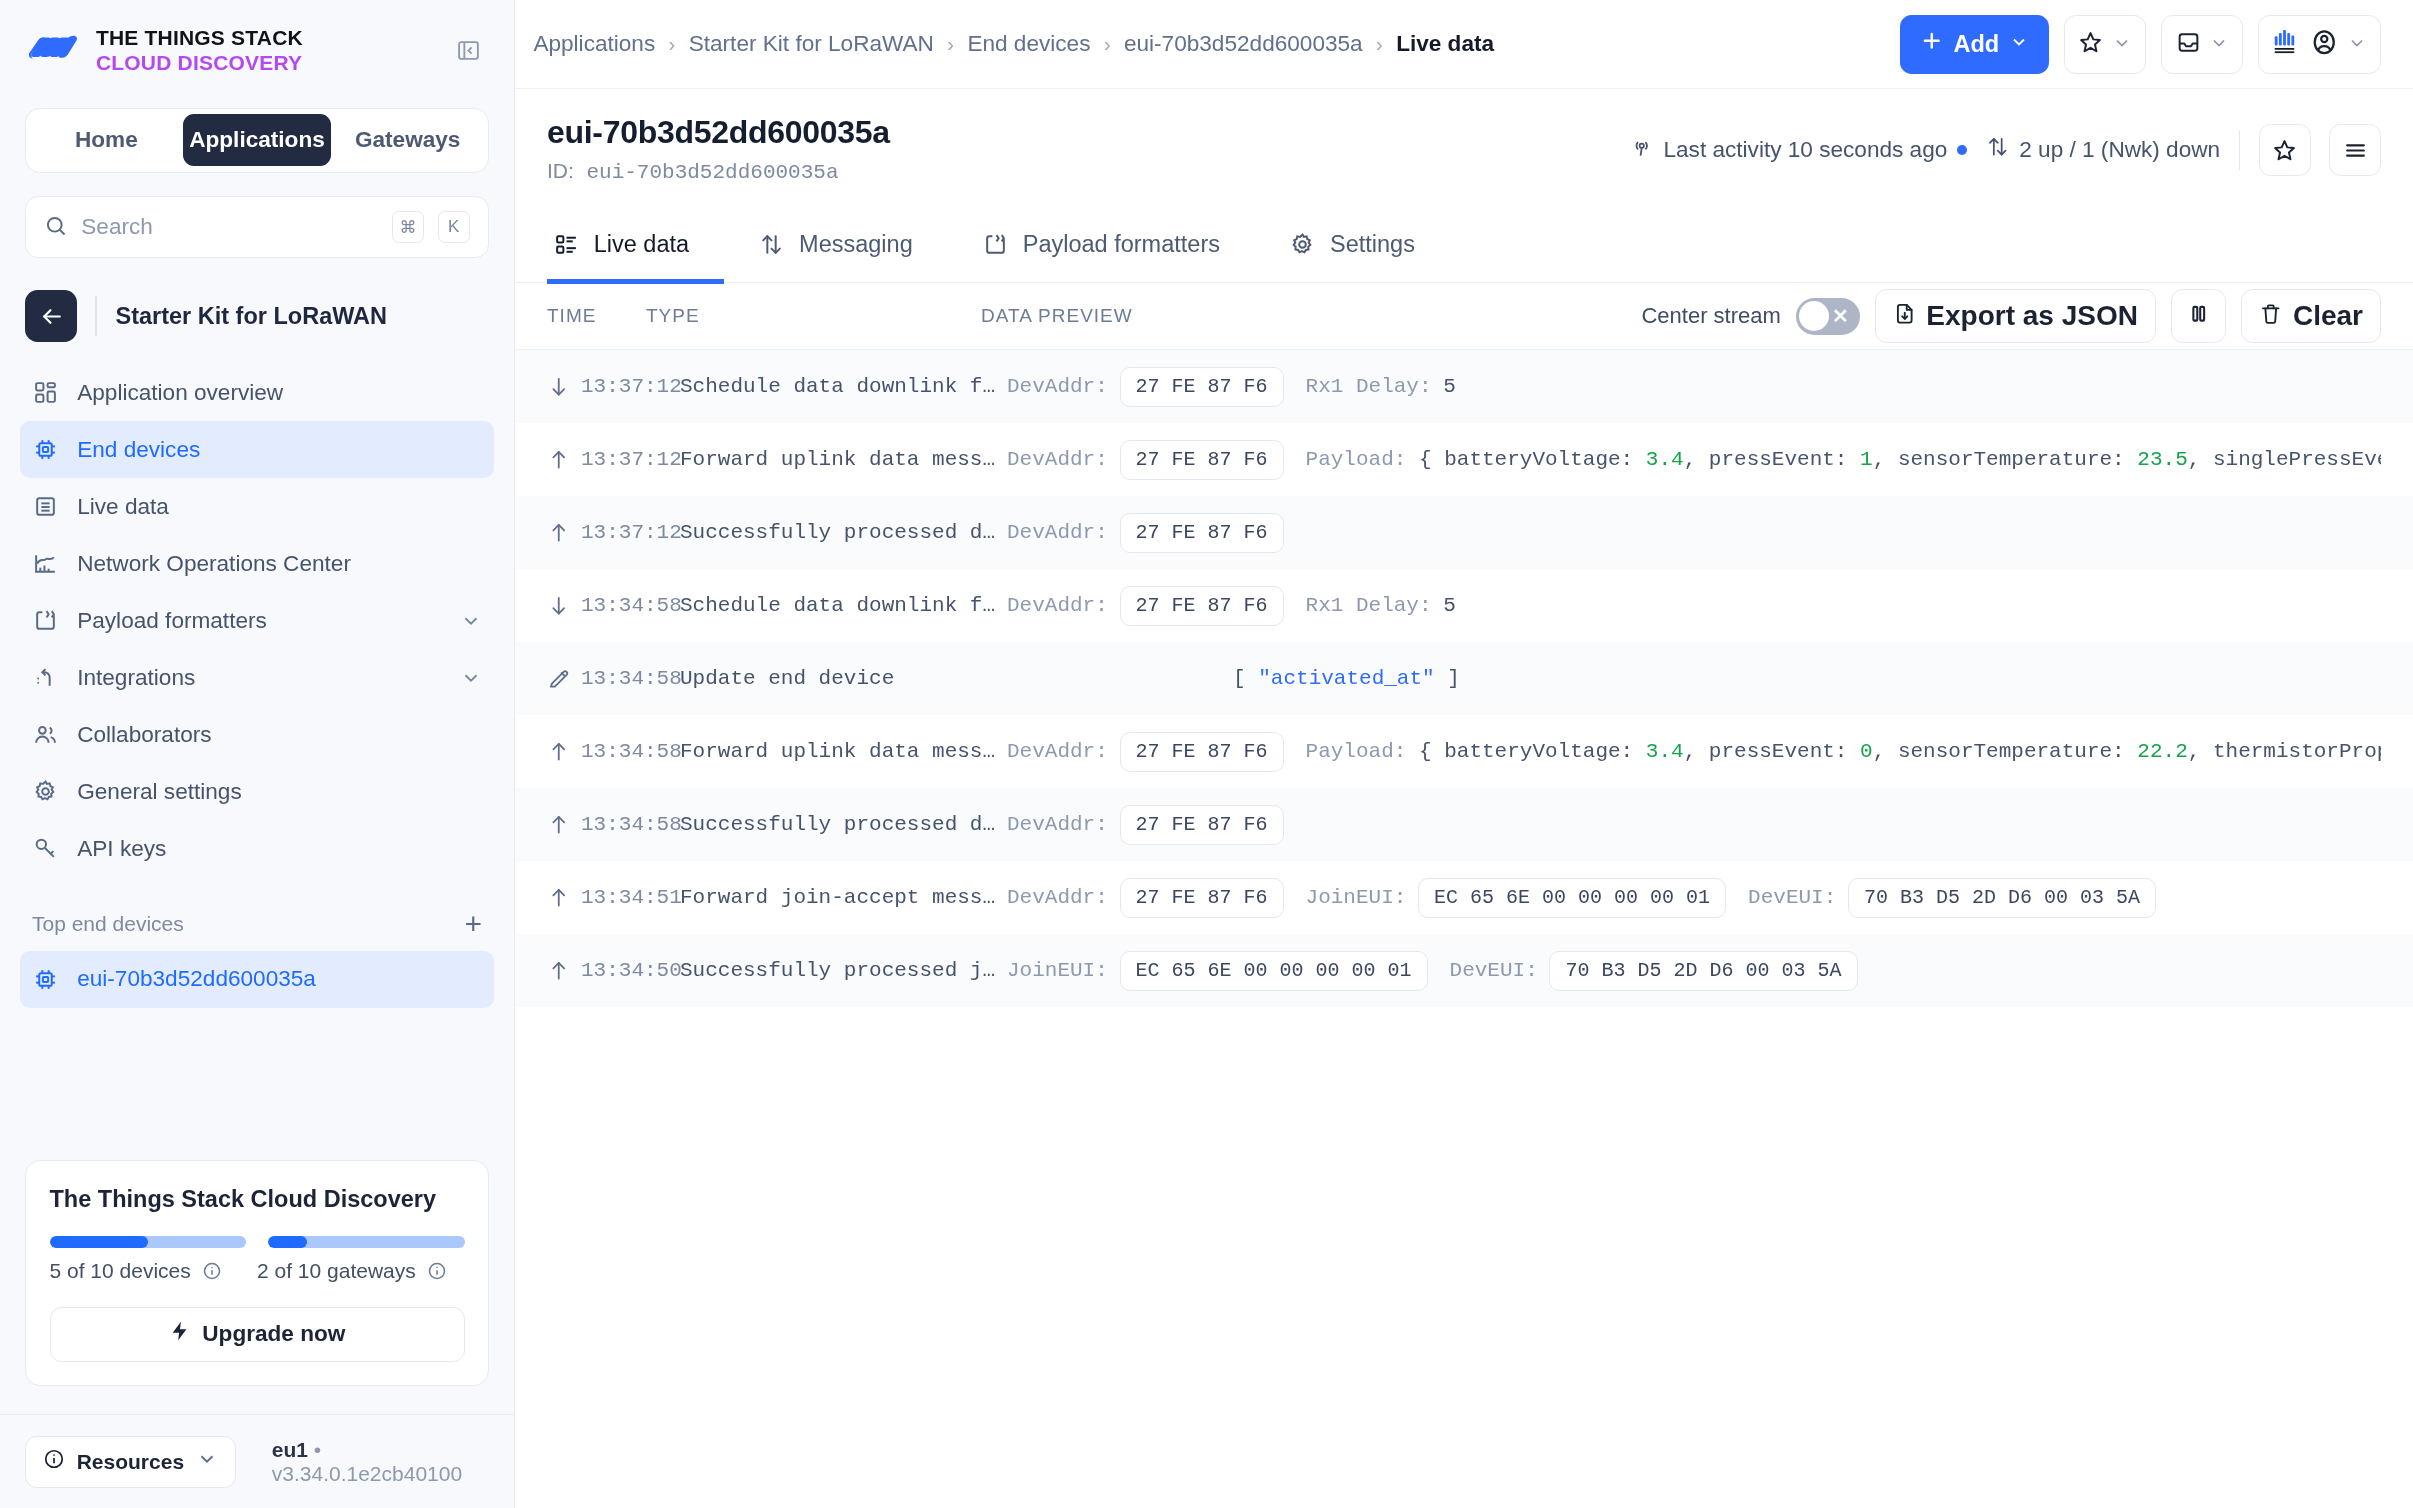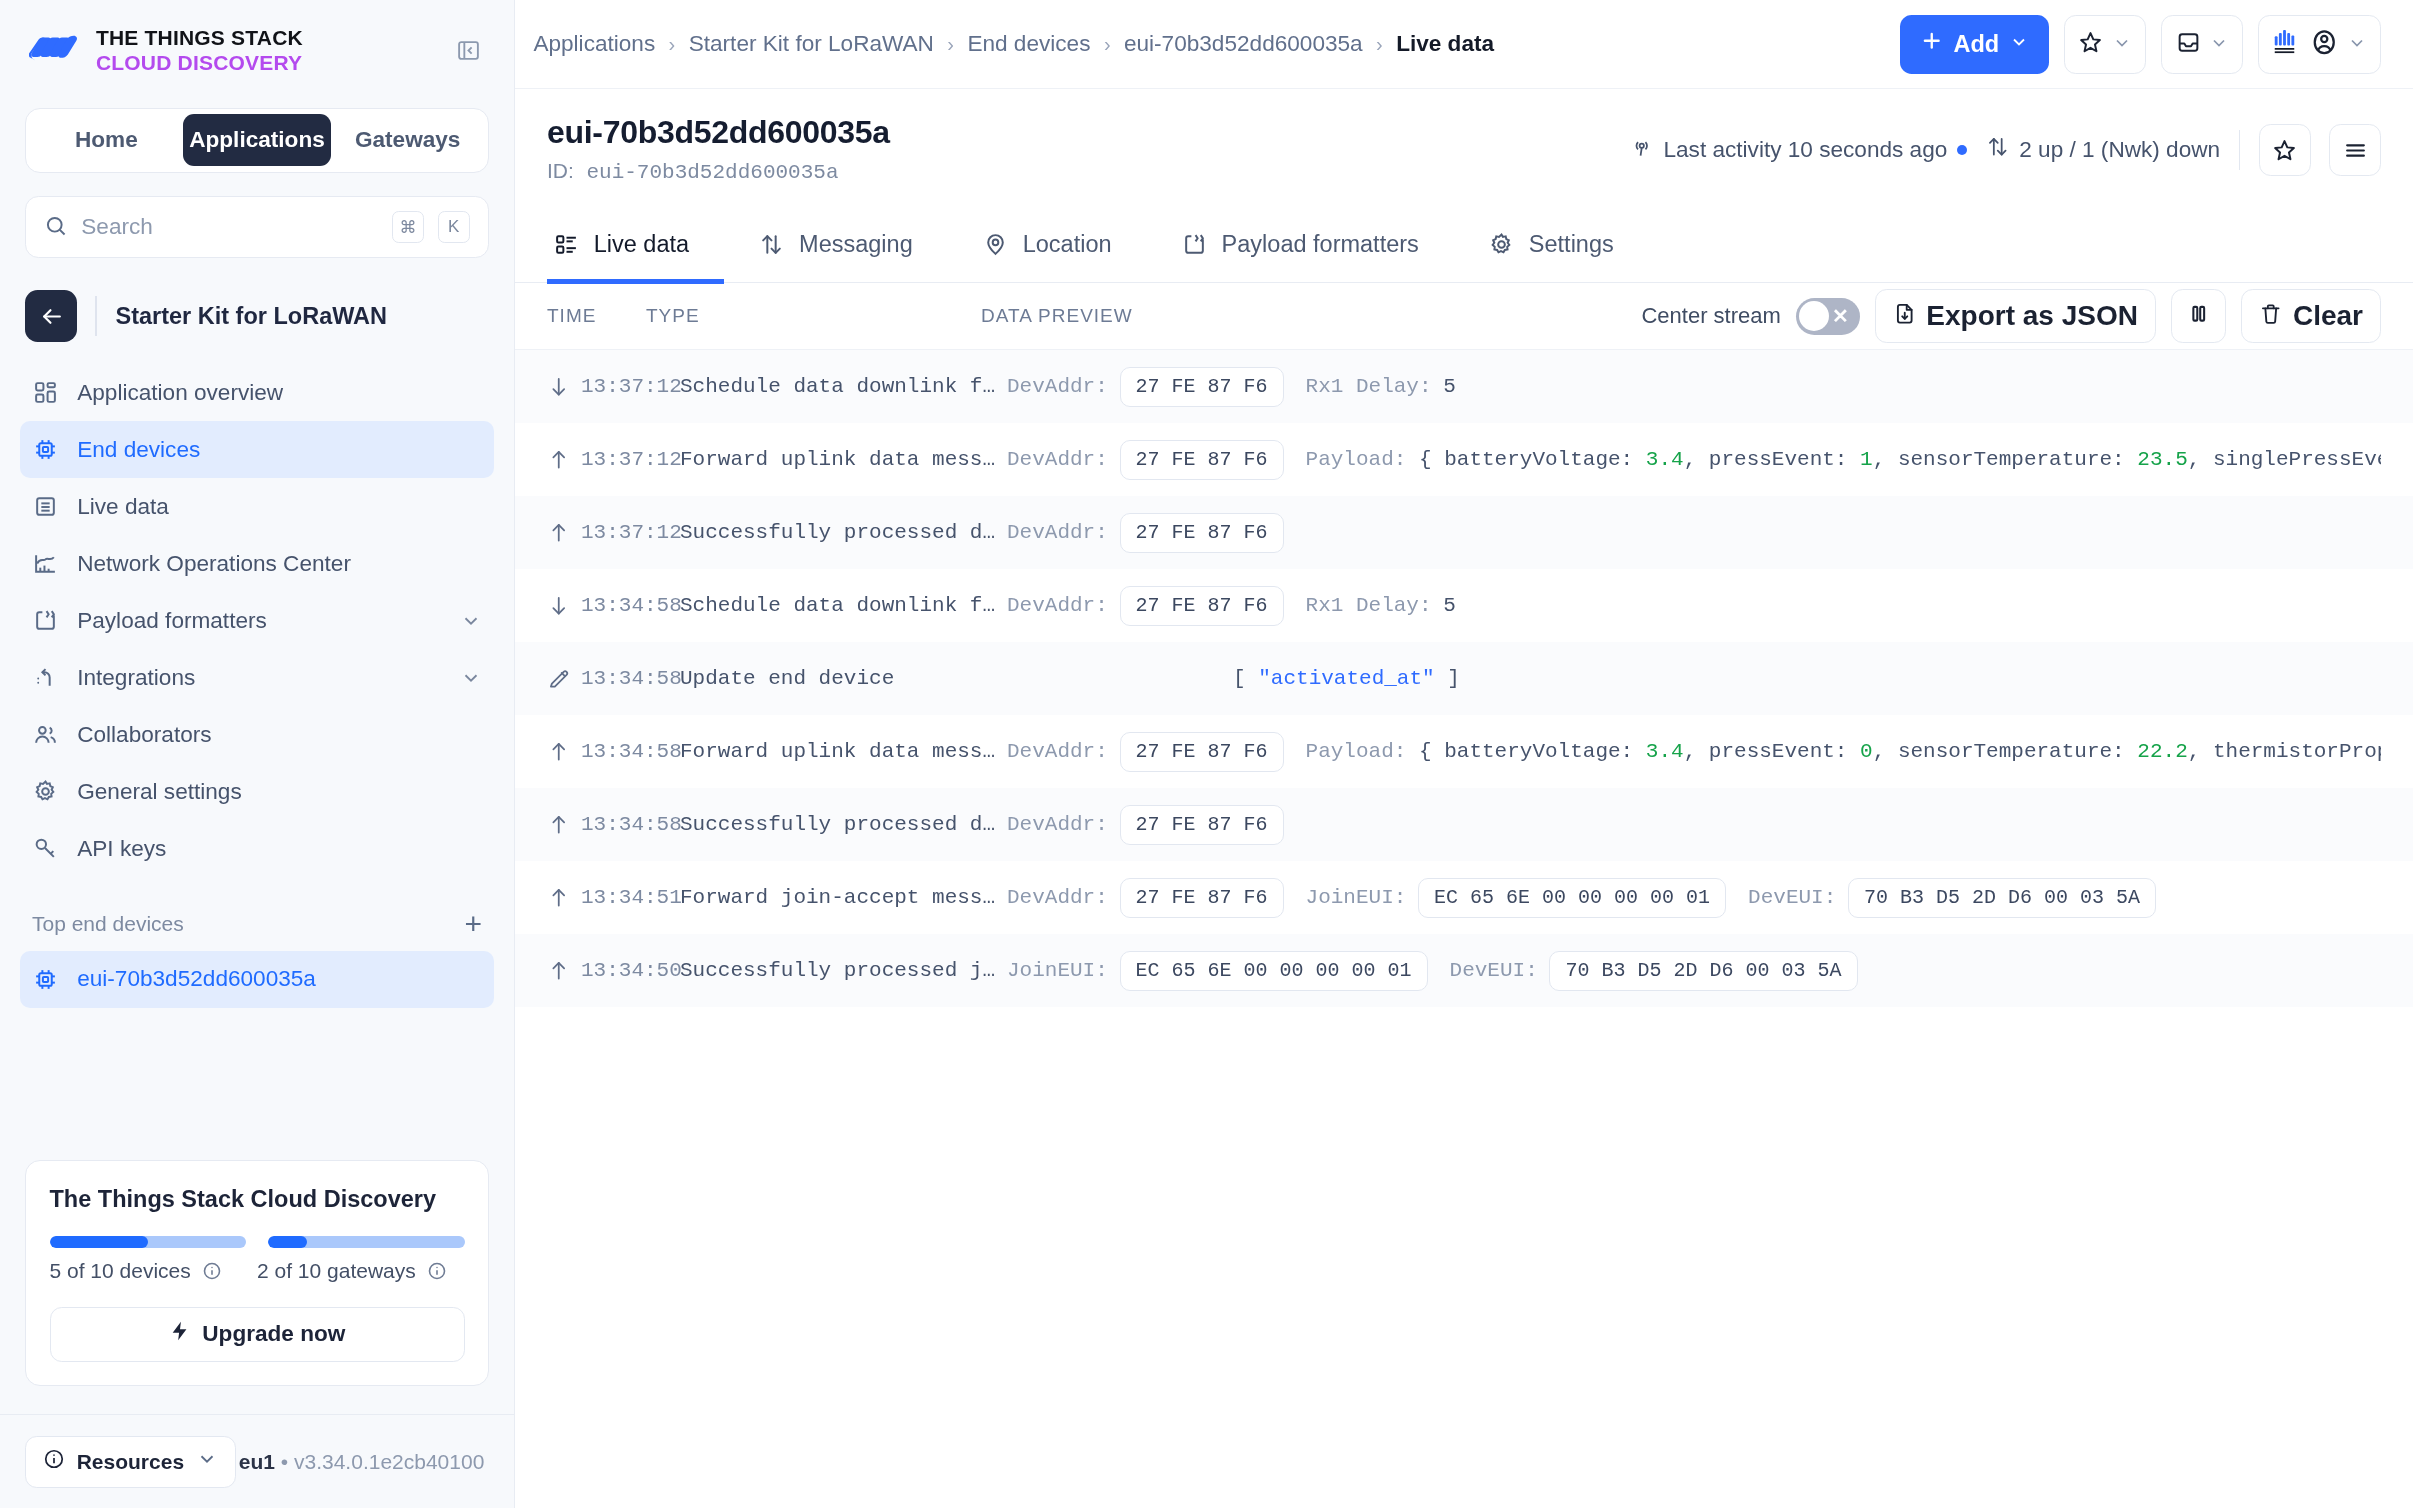--- a/index.html
+++ b/index.html
@@ -114,21 +114,21 @@
   .info-ico { width: 22px; height:22px; display:flex; align-items:center; justify-content:center; color:#6f7c94; }
   .upgrade {
     margin-top: 23.5px; height: 55px; border:1.7px solid #e3e8f1; border-radius: 11.7px;
     display:flex; align-items:center; justify-content:center; gap: 11.7px;
     font-size: 22.6px; font-weight:700; color:#1d2438; cursor:pointer; background:#fff;
   }
 
   .footer {
     position:absolute; left:0; right:0; bottom: 0; height: 94px;
     border-top: 1.7px solid #e8ecf3;
-    display:flex; align-items:center; padding: 4px 25px; gap: 3px;
+    display:flex; align-items:center; padding: 4px 25px; gap: 36px;
   }
   .res-btn {
     height: 52px; border:1.7px solid #e3e8f1; border-radius: 11.7px; background:#fff;
     display:flex; align-items:center; gap: 11.7px; padding: 0 17px;
     font-size: 21px; font-weight:700; color:#1d2438; cursor:pointer;
   }
   .ver { font-size: 21px; color:#8d99ae; }
   .ver b { color:#2b3347; font-weight:700; }
 
   
@@ -648,29 +648,20 @@
               <polyline points="4,8 8,4 12,8"></polyline>
             <line x1="16" y1="4" x2="16" y2="20"></line>
               <polyline points="12,16 16,20 20,16"></polyline>
           </svg>
         </span>
         <span>Messaging</span>
       </div>
       <div class="tab">
         <span class="ico">
           <svg width="25" height="25" viewBox="0 0 24 24" fill="none" stroke="currentColor" stroke-width="1.9">
-            <path d="M12 21 C12 21 19 14.6 19 10 A7 7 0 0 0 5 10 C5 14.6 12 21 12 21Z"></path>
-              <circle cx="12" cy="10" r="2.7"></circle>
-          </svg>
-        </span>
-        <span>Location</span>
-      </div>
-      <div class="tab">
-        <span class="ico">
-          <svg width="25" height="25" viewBox="0 0 24 24" fill="none" stroke="currentColor" stroke-width="1.9">
             <path d="M9 4 H6 a2 2 0 0 0 -2 2 v12 a2 2 0 0 0 2 2 h12 a2 2 0 0 0 2 -2 V7"></path>
             <path d="M13 3 l2 3 l-2 3"></path>
               <path d="M18 3 l2 3 l-2 3"></path>
           </svg>
         </span>
         <span>Payload formatters</span>
       </div>
       <div class="tab">
         <span class="ico">
           <svg width="25" height="25" viewBox="0 0 24 24" fill="none" stroke="currentColor" stroke-width="1.9">

